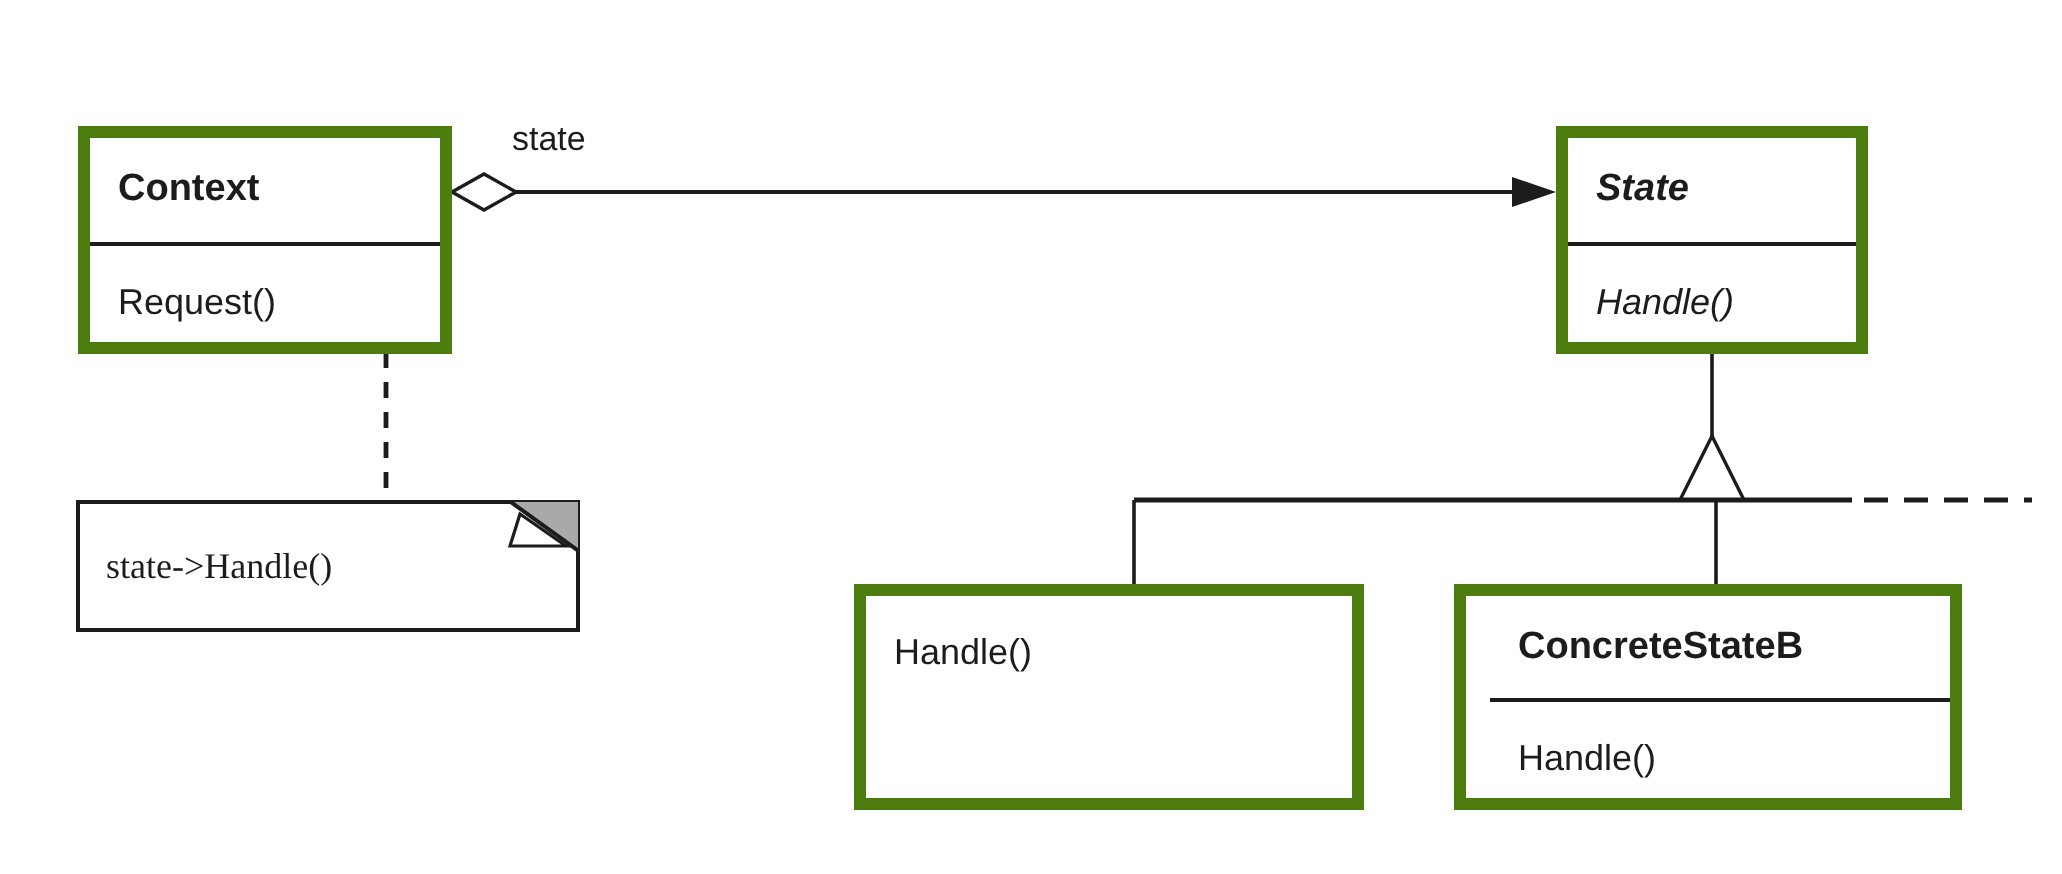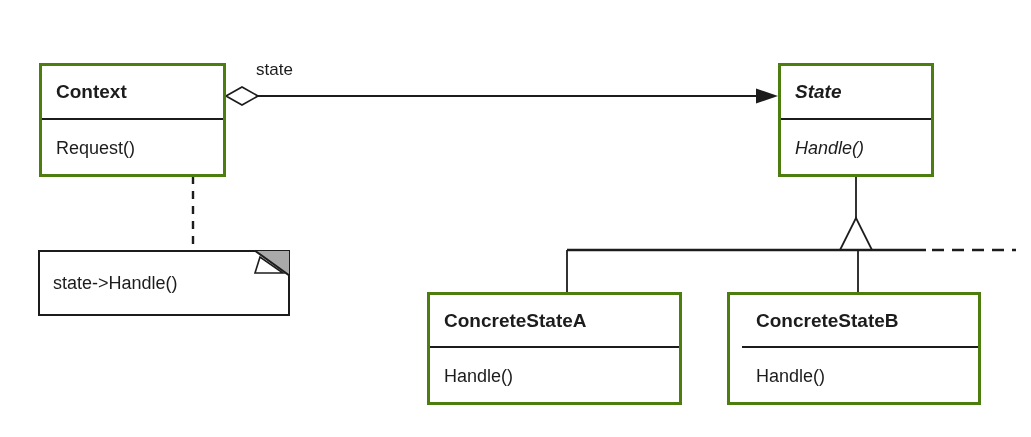--- a/index.html
+++ b/index.html
@@ -9,21 +9,21 @@
     height: 437px;
     background: #ffffff;
     font-family: "Liberation Sans", sans-serif;
     color: #1c1c1c;
     overflow: hidden;
   }
   .layer { position: absolute; left: 0; top: 0; }
   .uml-class {
     position: absolute;
     box-sizing: border-box;
-    border: 3px solid #4d7c0f;
+    border: 6px solid #4d7c0f;
     background: #ffffff;
     z-index: 2;
   }
   .uml-class .compartment {
     box-sizing: border-box;
     display: flex;
     align-items: center;
     padding-left: 14px;
     overflow: hidden;
   }
@@ -86,30 +86,29 @@
     <div class="compartment method-compartment" style="height:56px;border-radius:23px;">Request()</div>
   </div>
 
   <div class="assoc-label" style="left:256px; top:60px;">state</div>
 
   <div class="uml-class abstract" style="left:778px; top:63px; width:156px; height:114px;">
     <div class="compartment name-compartment" style="height:54px;">State</div>
     <div class="compartment method-compartment" style="height:56px;">Handle()</div>
   </div>
 
-  <div class="note-box" style="left:38px; top:250px; width:252px; height:66px;">
+  <div class="note-box" style="left:38px; top:250px; width:252px; height:66px;font-family:Liberation Serif, serif;">
     <span>state-&gt;Handle()</span>
     <svg class="note-fold" width="40" height="27" viewBox="0 0 40 27">
       <polygon points="4,0 40,0 40,26" fill="#a9a9a9" stroke="#1c1c1c" stroke-width="2"></polygon>
       <polygon points="10,7 5,23 33,23" fill="#ffffff" stroke="#1c1c1c" stroke-width="1.6"></polygon>
     </svg>
   </div>
 
   <div class="uml-class" style="left:427px; top:292px; width:255px; height:113px;">
-    <div class="compartment name-compartment" style="height:53px;">ConcreteStateA</div>
     <div class="compartment method-compartment" style="height:56px;">Handle()</div>
   </div>
 
   <div class="uml-class" style="left:727px; top:292px; width:254px; height:113px;padding-left:12px;">
     <div class="compartment name-compartment" style="height:53px;">ConcreteStateB</div>
     <div class="compartment method-compartment" style="height:56px;">Handle()</div>
   </div>
 
 </div>
 

